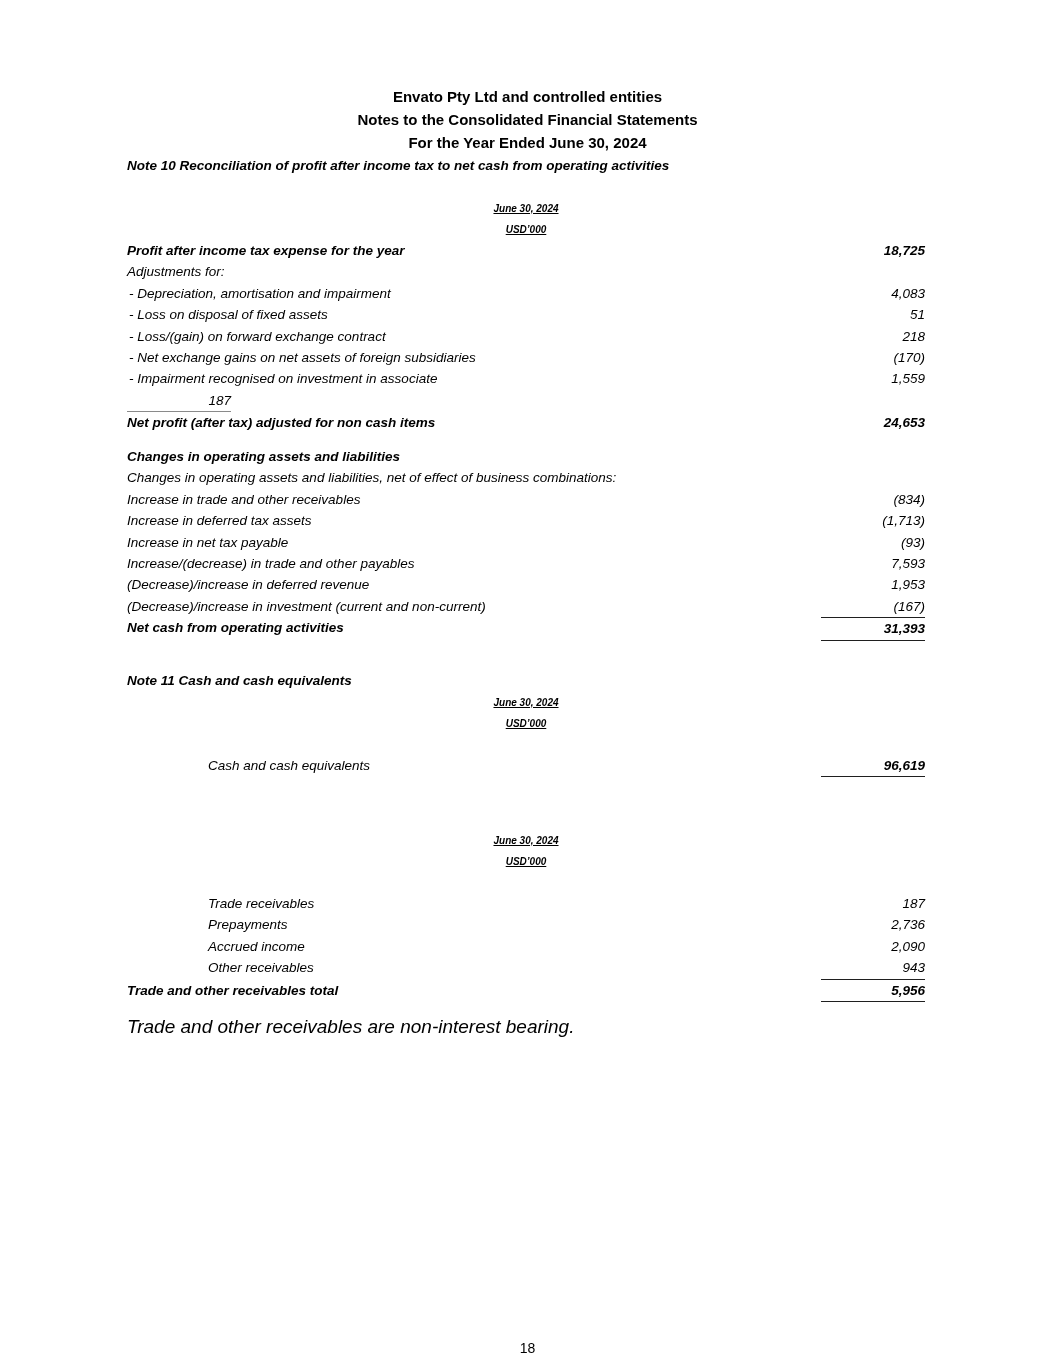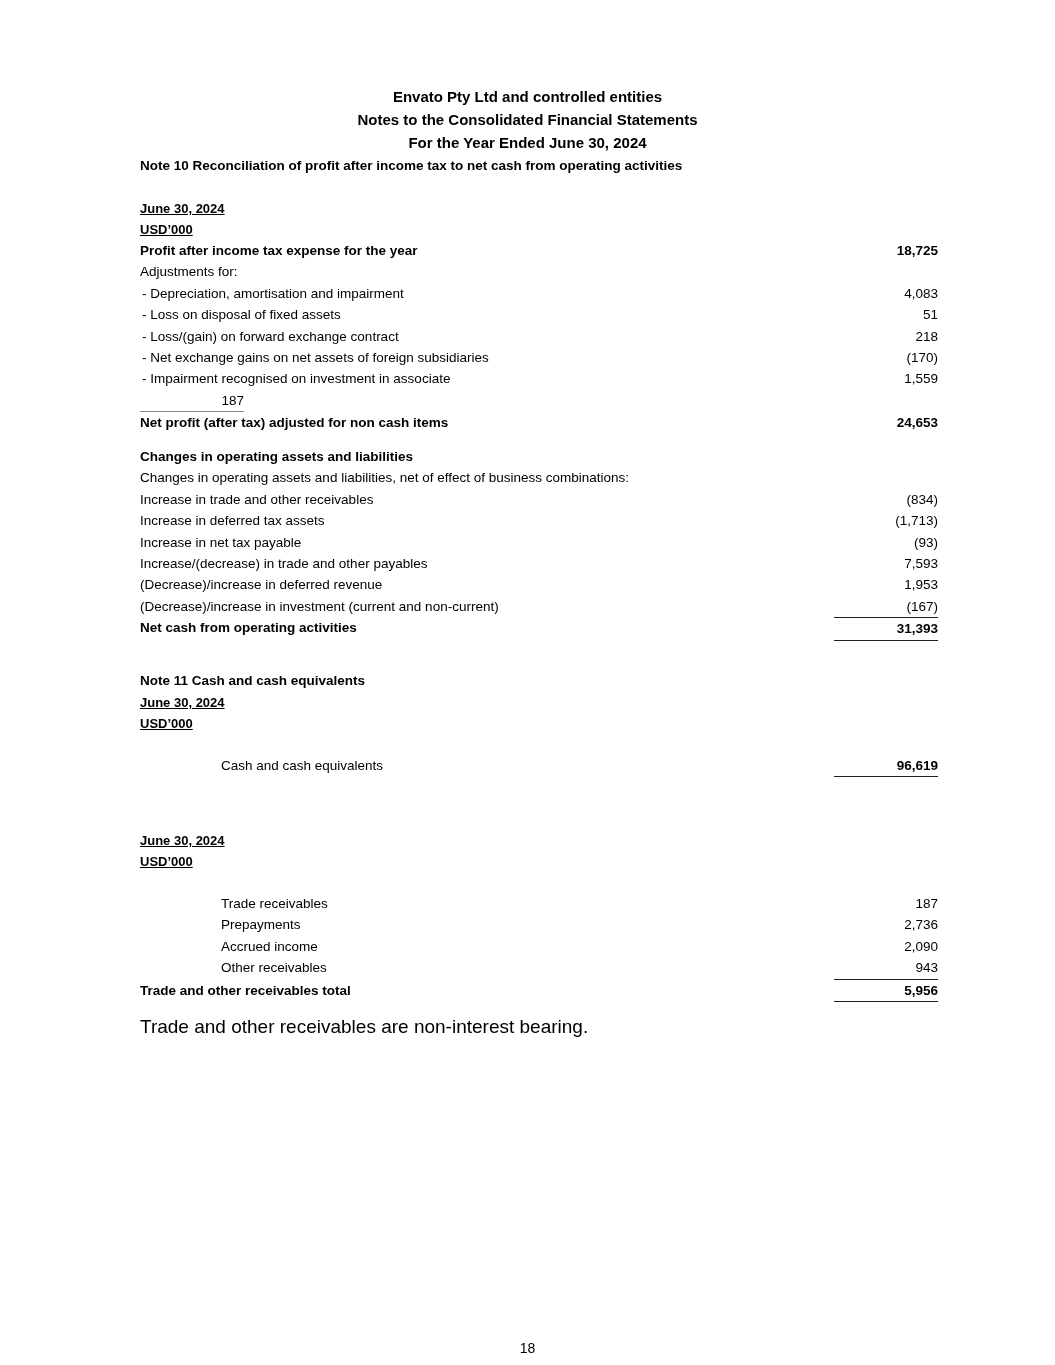--- a/index.html
+++ b/index.html
@@ -9,23 +9,23 @@
     background:#ffffff;
     font-family:"Liberation Sans", sans-serif;
     color:#000;
     overflow:hidden;
     border-radius:19px;
   }
   .doc-header {
     position:absolute; top:85px; left:0; width:1055px;
     text-align:center; font-weight:bold; font-size:15px; line-height:23px;
   }
-  .section { position:absolute; left:140px; width:798px; }
+  .section { position:absolute; left:127px; width:798px;font-style:italic; }
   .note-title { font-weight:bold; font-size:13.5px; line-height:21px; }
-  .colhead { text-align:left; font-weight:bold; font-size:13px; line-height:21.4px; }
+  .colhead { text-align:center; font-weight:bold; font-size:10px; line-height:21.4px; }
   .colhead .u { text-decoration:underline; }
   .row { display:flex; font-size:13.5px; line-height:21.4px;gap:31px; }
   .row .lbl { flex:1; }
   .row .val { width:104px; text-align:right; }
   .bold { font-weight:bold; }
   .indent { padding-left:81px; }
   .dash .lbl { padding-left:2px; }
   .val.ul-gray { border-bottom:1.5px solid #8a8a8a; }
   .val.ul { border-bottom:1.5px solid #1f1f1f; }
   .val.ol { border-top:1.5px solid #1f1f1f; }

